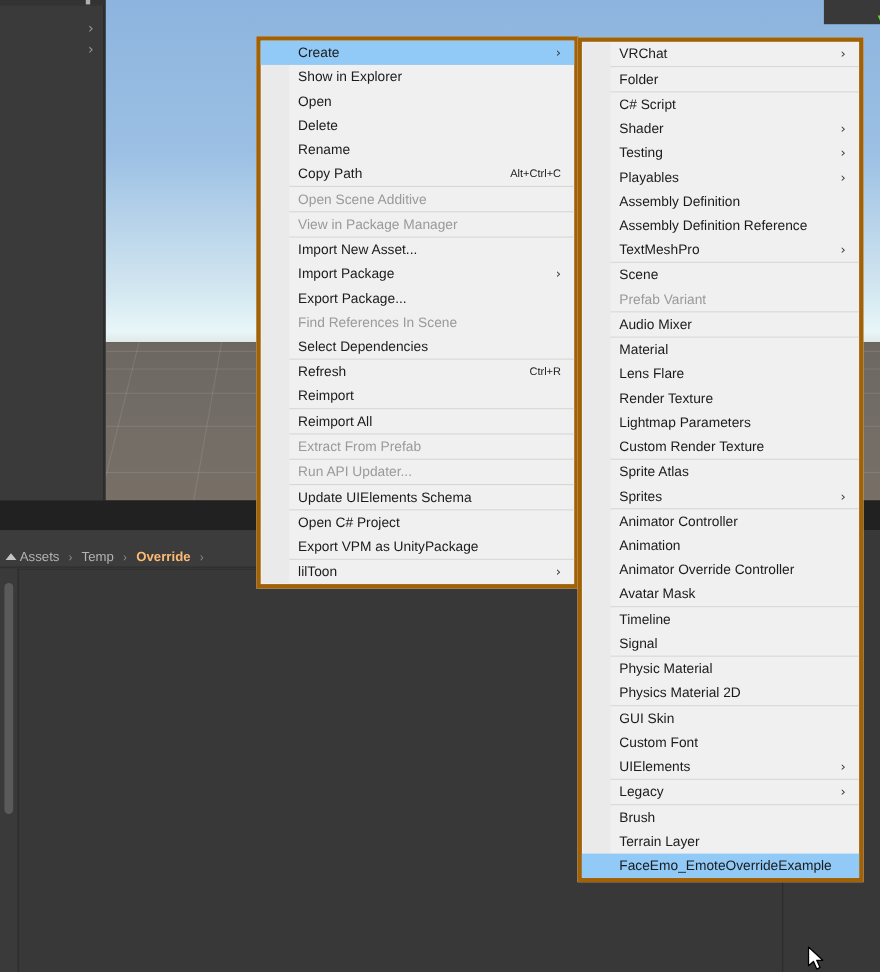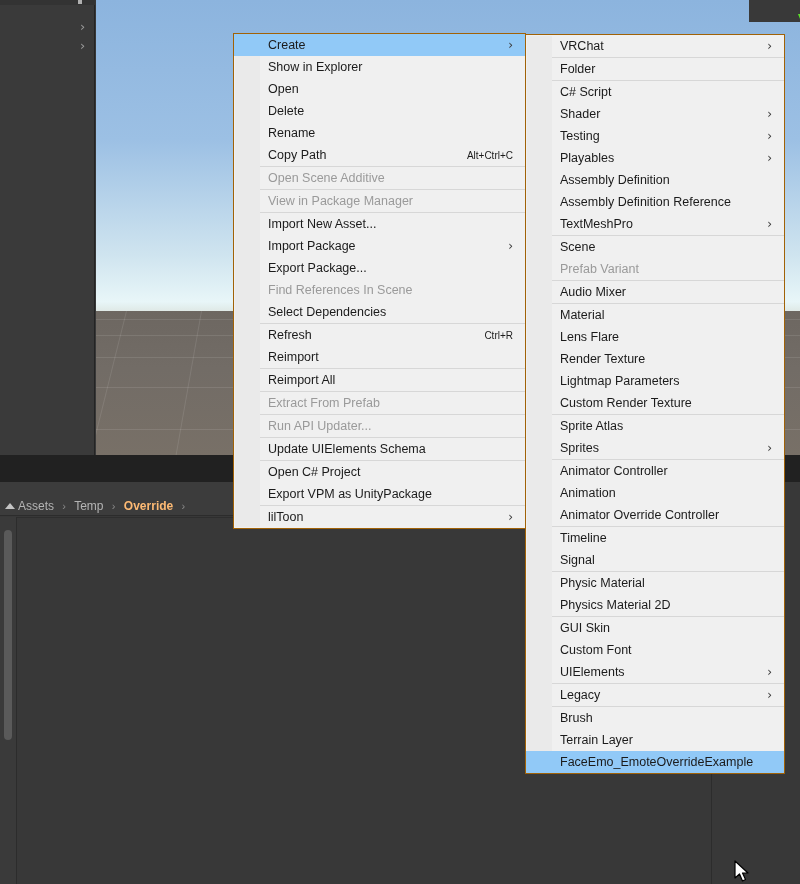--- a/index.html
+++ b/index.html
@@ -102,21 +102,21 @@
   }
   .project-right-edge {
     position: absolute; left: 711px; top: 482px; width: 89px; height: 402px;
     background: #383838; border-left: 1px solid #2c2c2c;
   }
 
   
   .menu {
     position: absolute;
     background: #f0f0f0;
-    border: 1px solid #a16207;
+    border: 4px solid #a16207;
     font-size: 12.5px;
     color: #1b1b1b;
     font-family: "Liberation Sans", sans-serif;
   }
   .menu-gutter {
     position: absolute; left: 1px; top: 1px; width: 25px; bottom: 1px;
     background: #eaeaea;
   }
   .menu-inner { position: relative; }
   .mi {
@@ -373,20 +373,23 @@
         <div class="msep"></div>
         <div class="mi">
           <span class="label">Animator Controller</span>
         </div>
         <div class="mi">
           <span class="label">Animation</span>
         </div>
         <div class="mi">
           <span class="label">Animator Override Controller</span>
         </div>
+        <div class="mi">
+          <span class="label">Avatar Mask</span>
+        </div>
         <div class="msep"></div>
         <div class="mi">
           <span class="label">Timeline</span>
         </div>
         <div class="mi">
           <span class="label">Signal</span>
         </div>
         <div class="msep"></div>
         <div class="mi">
           <span class="label">Physic Material</span>

